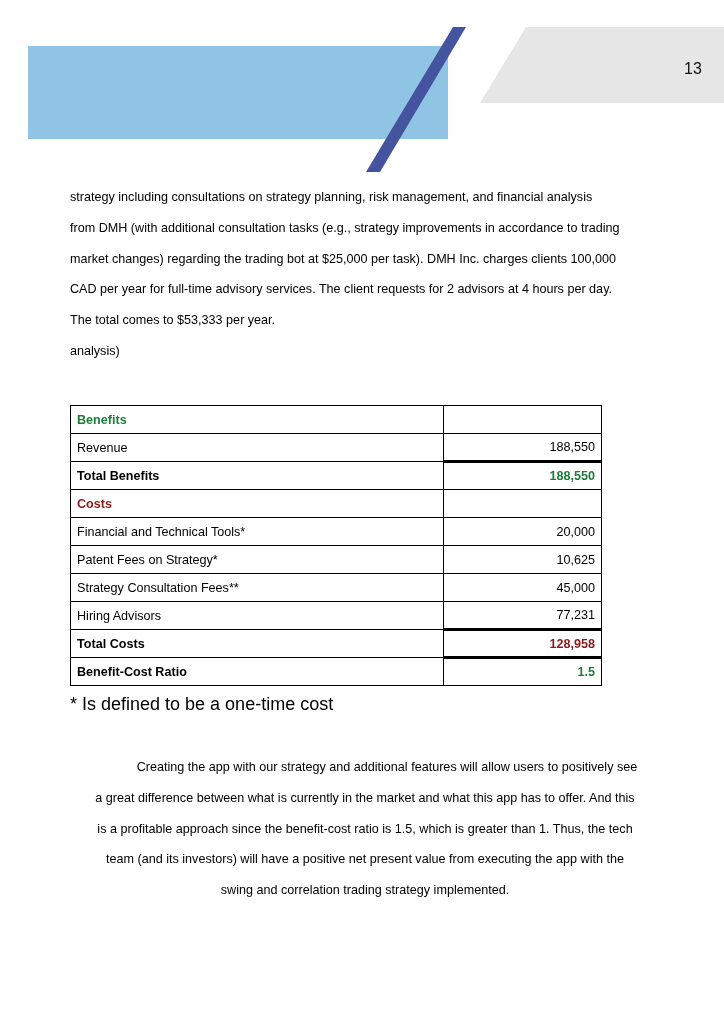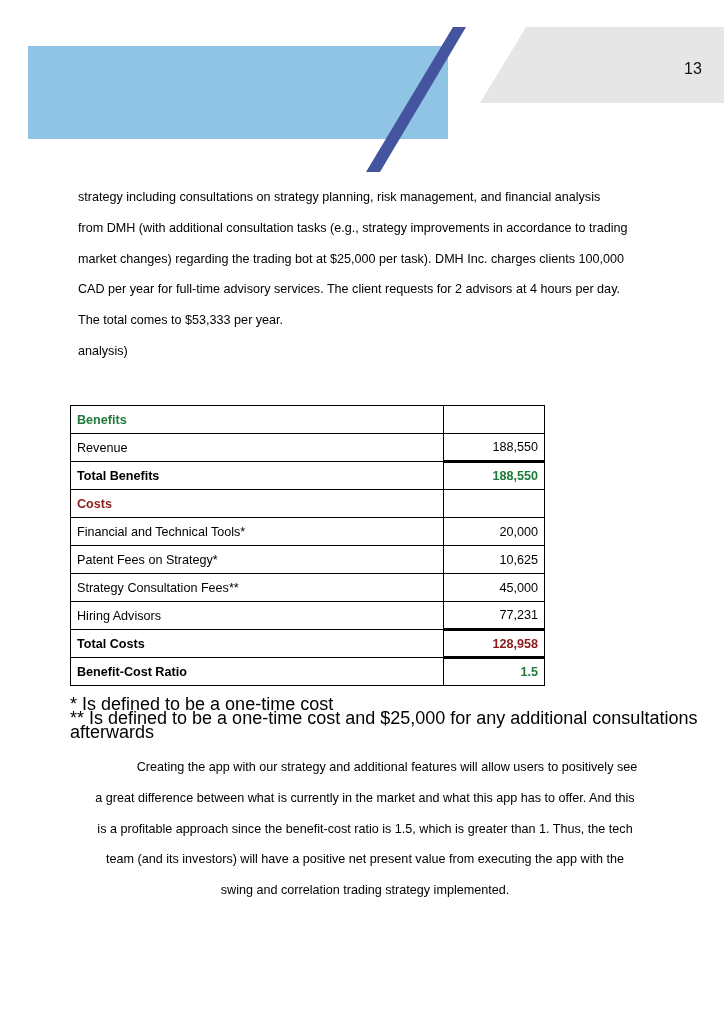--- a/index.html
+++ b/index.html
@@ -3,42 +3,42 @@
   <meta charset="utf-8">
   <style>
     html, body { margin: 0; padding: 0; background: #ffffff; }
     body { width: 724px; height: 1024px; position: relative; overflow: hidden;
       font-family: "Liberation Sans", sans-serif; color: #000; }
     .header-art { position: absolute; left: 0; top: 0; width: 724px; height: 180px; }
     .page-number { position: absolute; left: 664px; top: 60px; font-size: 16px; color: #111; margin-left: 20px; }
     .para { position: absolute; left: 70px; width: 590px; font-size: 12.6px; line-height: 30.8px; }
     .para .line { display: block; white-space: nowrap; }
     .indent { padding-left: 44px; }
-    table.cb { position: absolute; left: 70px; top: 405px; border-collapse: collapse; width: 475px;
+    table.cb { position: absolute; left: 70px; top: 405px; border-collapse: collapse; width: 532px;
       font-size: 12.6px; }
     table.cb td { height: 28px; border: 1.3px solid #000; padding: 0 6px; box-sizing: border-box; vertical-align: middle; }
     table.cb td.label { width: 373px; }
     table.cb td.value { text-align: right; }
     .bold { font-weight: bold; }
     .green { color: #1e7b3a; font-weight: bold; }
     .red { color: #8b1a1a; font-weight: bold; margin-top: 45px; }
     tr.thick-bottom td.value { border-bottom: 3px solid #000; }
     .footnotes { position: absolute; left: 70px; top: 697px; font-size: 18px; line-height: 14px; }
   </style>
 </head>
 <body>
 
 <svg class="header-art" viewBox="0 0 724 180">
   <rect x="28" y="46" width="420" height="93" fill="#90c4e4"></rect>
   <polygon points="453,27 466,27 380,172 366,172" fill="#44549e"></polygon>
   <polygon points="526,27 724,27 724,103 480,103" fill="#e6e6e6"></polygon>
 </svg>
 <div class="page-number">13</div>
 
-<div class="para" style="top:182px;margin-left:8px;">
+<div class="para" style="top:182px;">
   <span class="line">strategy including consultations on strategy planning, risk management, and financial analysis</span>
   <span class="line">from DMH (with additional consultation tasks (e.g., strategy improvements in accordance to trading</span>
   <span class="line">market changes) regarding the trading bot at $25,000 per task). DMH Inc. charges clients 100,000</span>
   <span class="line">CAD per year for full-time advisory services. The client requests for 2 advisors at 4 hours per day.</span>
   <span class="line">The total comes to $53,333 per year.</span>
   <span class="line">analysis)</span>
 </div>
 
 <table class="cb">
   <tbody>
@@ -80,21 +80,20 @@
     </tr>
     <tr>
       <td class="label bold">Benefit-Cost Ratio</td>
       <td class="value green">1.5</td>
     </tr>
   </tbody>
 </table>
 
 <div class="footnotes">
   <div>* Is defined to be a one-time cost</div>
-  <div>** Is defined to be a one-time cost and $25,000 for any additional consultations afterwards</div>
 </div>
 
 <div class="para" style="top:752px;text-align:center;">
   <span class="line indent">Creating the app with our strategy and additional features will allow users to positively see</span>
   <span class="line">a great difference between what is currently in the market and what this app has to offer. And this</span>
   <span class="line">is a profitable approach since the benefit-cost ratio is 1.5, which is greater than 1. Thus, the tech</span>
   <span class="line">team (and its investors) will have a positive net present value from executing the app with the</span>
   <span class="line">swing and correlation trading strategy implemented.</span>
 </div>
 

